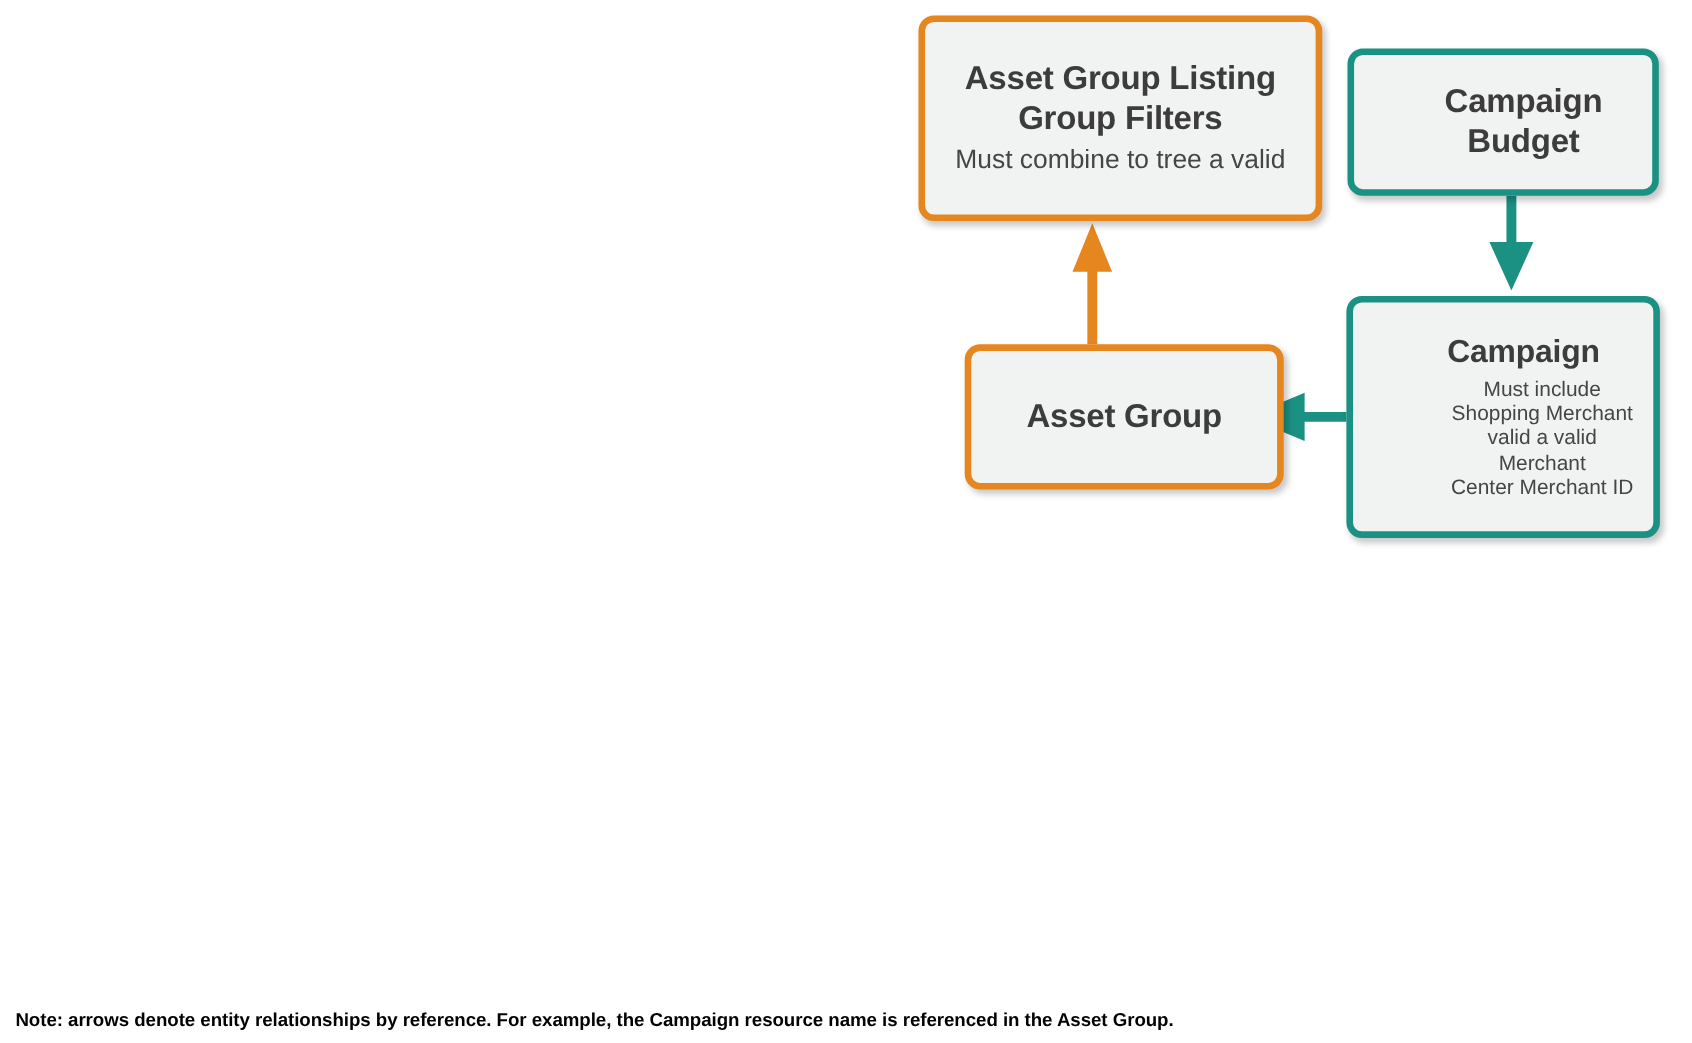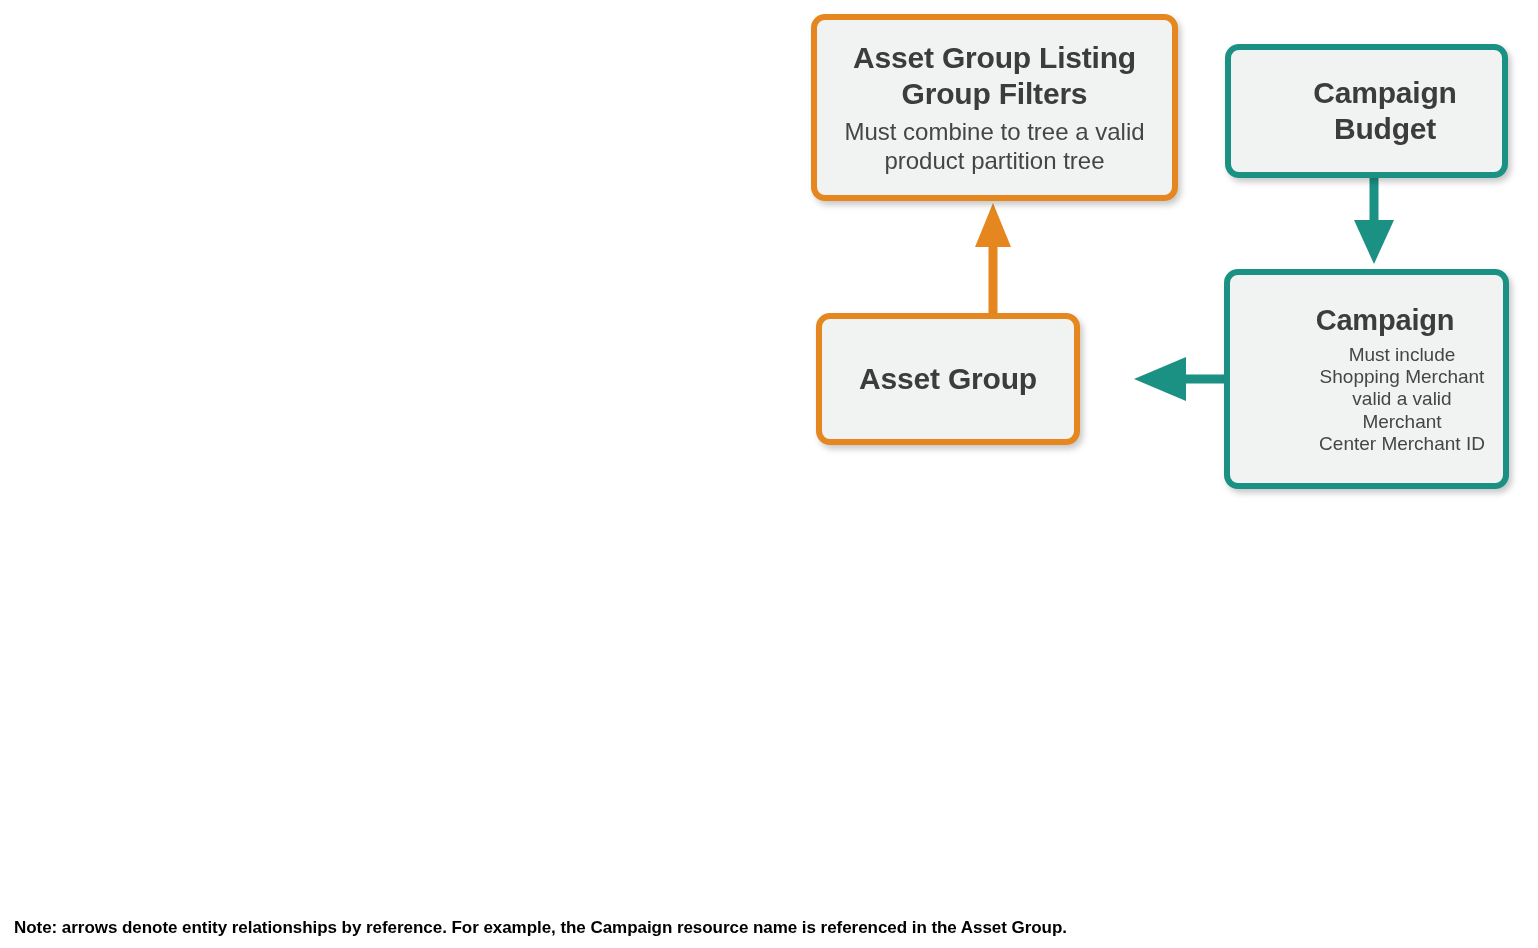--- a/index.html
+++ b/index.html
@@ -42,21 +42,21 @@
     border-width: 6px;
     border-radius: 14px;
     display: flex;
     flex-direction: column;
     align-items: center;
     justify-content: center;
     text-align: center;
     box-shadow: 3px 4px 6px rgba(0, 0, 0, 0.22);
     padding: 4px 10px;
   }
-  .node.orange { border-color: #e5861f; }
+  .node.orange { border-color: #e5861f; margin-left: 24px; }
   .node.teal   { border-color: #1b9184; padding-left: 47px; }
 
   .node-title {
     font-size: 30px;
     font-weight: bold;
     color: #3c3c3c;
     line-height: 1.2;
     letter-spacing: -0.2px;
   }
   .node-desc {
@@ -70,22 +70,22 @@
   
   #node-aglgf {
     left: 811px;  top: 14px;
     width: 367px; height: 187px;
   }
   #node-campaign-budget {
     left: 1225px; top: 44px;
     width: 283px; height: 134px;
   }
   #node-asset-group {
-    left: 816px;  top: 313px;
-    width: 264px; height: 132px;
+    left: 853px;  top: 313px;
+    width: 290px; height: 132px;
   }
   #node-campaign {
     left: 1224px; top: 269px;
     width: 285px; height: 220px;
   }
   #node-campaign .node-title { font-size: 29px; }
   #node-campaign .node-desc  { font-size: 19px; margin-left: 34px; }
 
   
   #note {
@@ -122,21 +122,20 @@
     </g>
   </svg>
 
   <div class="node orange" id="node-aglgf">
     <div class="node-title">
       <span>Asset Group Listing</span><br>
       <span>Group Filters</span>
     </div>
     <div class="node-desc">
       <span>Must combine to tree a valid</span><br>
-      <span>product partition tree</span>
     </div>
   </div>
 
   <div class="node teal" id="node-campaign-budget">
     <div class="node-title">
       <span>Campaign</span><br>
       <span>Budget</span>
     </div>
   </div>
 

